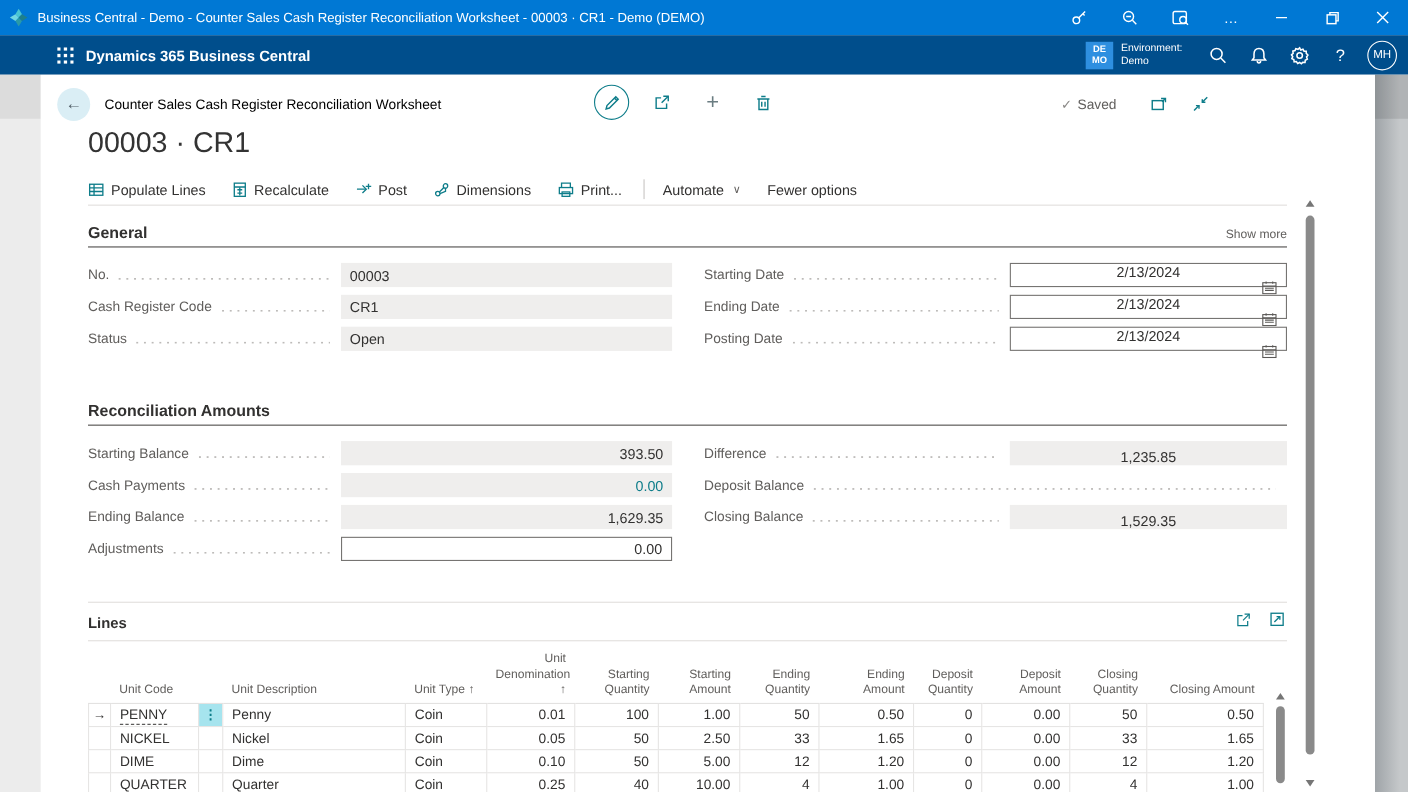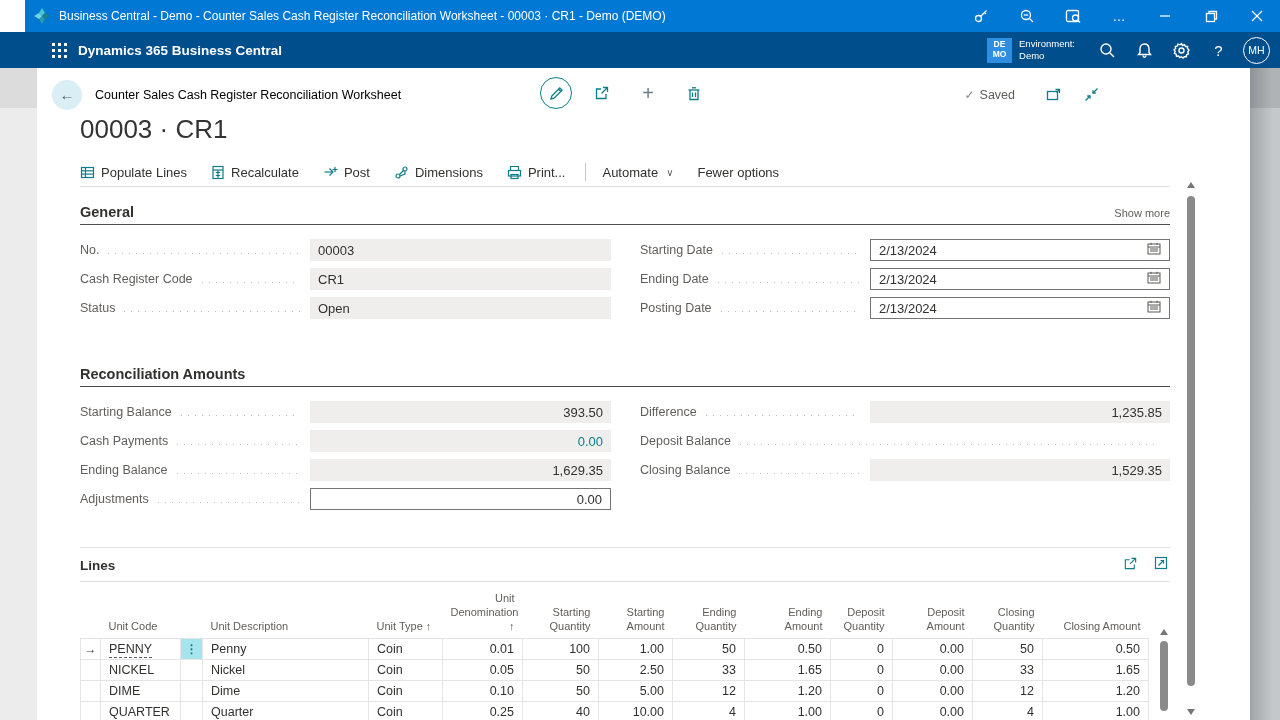--- a/index.html
+++ b/index.html
@@ -1,19 +1,19 @@
 <!DOCTYPE html>
 <html><head>
 <meta charset="utf-8">
 <style>
   * { margin:0; padding:0; box-sizing:border-box; }
   html,body { width:1280px; height:720px; overflow:hidden; font-family:"Liberation Sans", sans-serif; background:#fff; }
 
   
-  .titlebar { height:32px; background:#0078d4; display:flex; align-items:center; color:#fff;margin-left:25px; }
+  .titlebar { height:32px; background:#0078d4; display:flex; align-items:center; color:#fff; }
   .tb-appicon { width:34px; display:flex; justify-content:center; align-items:center; }
   .tb-title { font-size:12px; white-space:nowrap; overflow:hidden; }
   .tb-right { margin-left:auto; display:flex; height:32px; }
   .tb-btn { width:46px; height:32px; display:flex; align-items:center; justify-content:center; color:#fff; font-size:13px; }
   .tb-btn svg { stroke:#fff; fill:none; stroke-width:1.3; }
 
   
   .navbar { height:36px; background:#004e8c; display:flex; align-items:center; color:#fff;padding-left:40px; }
   .nv-waffle { width:38px; display:flex; justify-content:center; align-items:center; }
   .nv-title { font-size:13.5px; font-weight:bold; }
@@ -62,21 +62,21 @@
   .rule-dark { border-bottom:1px solid #4f4d4b; margin-top:4px; }
   .general { padding-top:17px; }
   .recon { margin-top:40px; }
   .fields { display:flex; margin-top:14px; }
   .fcol { width:531px; }
   .fcol + .fcol { margin-left:29px; width:530px; }
   .field-row { display:flex; align-items:center; height:22px; margin-bottom:7px; }
   .field-label { font-size:12.5px; color:#605e5c; white-space:nowrap; }
   .leader { flex:1; height:3px; align-self:flex-end; margin:0 10px 6px 8px; background:radial-gradient(circle 1px at 1.5px 1.5px,#bdbbb9 98%,transparent) repeat-x; background-size:7px 3px; }
   .fbox { width:301px; height:22px; flex:0 0 auto; display:flex; align-items:center; padding:0 8px; font-size:13px; color:#323130; }
-  .fcol + .fcol .fbox { width:300px; }
+  .fcol + .fcol .fbox { width:252px;flex-direction:column; }
   .fbox.disabled { background:#efeeed; }
   .fbox.editable { background:#fff; border:1px solid #767472; }
   .fbox.amount { justify-content:flex-end; }
   .fbox .cal { margin-left:auto; }
   .fbox .cal svg { stroke:#5a5856; fill:none; stroke-width:1; }
   .val-link { color:#0e7d8a; }
 
   
   .lines-sec { margin-top:30px; border-top:1px solid #e1dfdd; padding-top:8px; }
   .lines-head { display:flex; align-items:center; }

